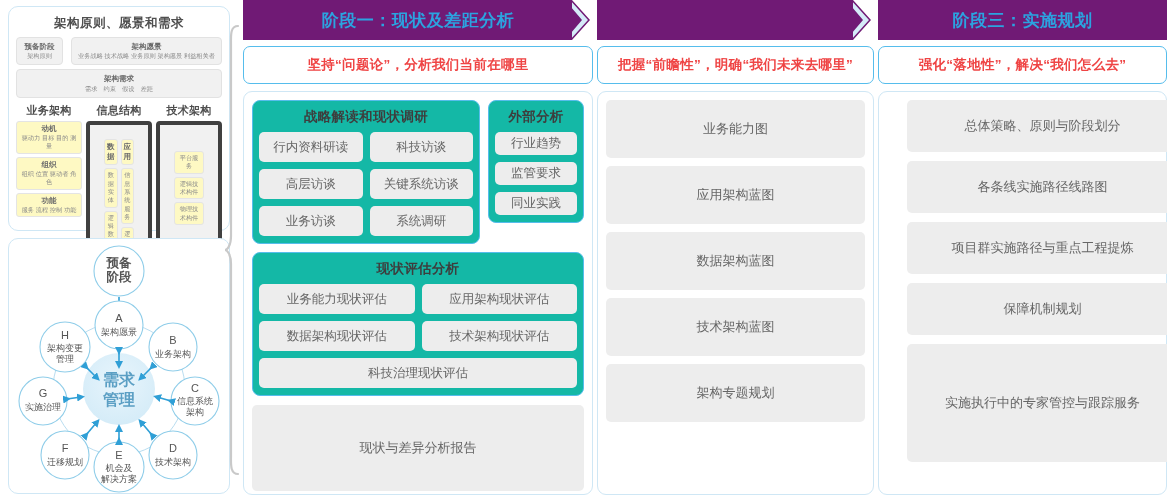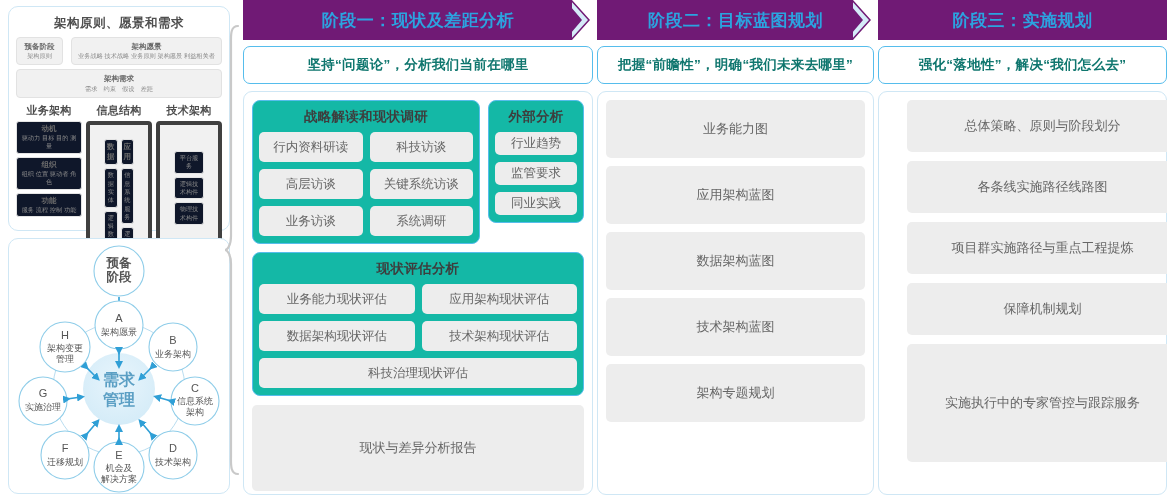--- a/index.html
+++ b/index.html
@@ -20,21 +20,21 @@
   .tg-row1{display:flex;gap:8px;}
   .tg-prep{width:47px;padding:4px 2px;}
   .tg-vision{flex:1;padding:4px 3px;}
   .tg-req{margin-top:4px;padding:4px 3px;}
 
   .tg-cols{display:flex;gap:4px;margin-top:5px;}
   .tg-col{flex:1;}
   .tg-colh{text-align:center;font-size:11px;font-weight:bold;color:#4f4f4f;margin-bottom:3px;letter-spacing:.3px;}
   .tg-colbody{background:#f1f1f1;border:4px solid #404040;border-radius:4px;padding:14px;box-sizing:border-box;}
   .tg-colbody.plain{background:transparent;border:none;padding:0;}
-  .tg-item{background:#0f172a;border:1px solid #e4e4e4;border-radius:3px;padding:2px 2px;margin-bottom:3px;box-sizing:border-box;}
+  .tg-item{background:#fef9c3;border:1px solid #e4e4e4;border-radius:3px;padding:2px 2px;margin-bottom:3px;box-sizing:border-box;}
   .tg-item:last-child{margin-bottom:0;}
   .tg-sub{display:flex;gap:3px;}
   .tg-sub>div{flex:1;}
 
   .tg-bottom{display:flex;gap:4px;margin-top:5px;align-items:stretch;}
   .tg-bl{width:38px;display:flex;align-items:center;justify-content:center;font-size:10.5px;font-weight:bold;color:#4f4f4f;line-height:1.2;text-align:center;}
   .tg-bb{flex:1;padding:3px 2px;}
 
   
   .adm-svg{display:block;}
@@ -48,21 +48,21 @@
   .pcol.p1{left:0;width:350px;}
   .pcol.p2{left:354px;width:277px;}
   .pcol.p3{left:635px;width:289px;}
 
   .band{position:relative;height:40px;background:#701a75;display:flex;align-items:center;justify-content:center;}
   .band span{font-size:17px;font-weight:bold;color:#2ba3e0;letter-spacing:.5px;}
   .chev{position:absolute;right:-1px;top:0;width:22px;height:40px;}
 
   .subtitle{margin-top:6px;height:38px;border:1.4px solid #56bdec;border-radius:7px;background:#fff;
             display:flex;align-items:center;justify-content:center;box-sizing:border-box;}
-  .subtitle span{font-size:13.5px;font-weight:bold;color:#0f766e;letter-spacing:.3px;}
+  .subtitle span{font-size:13.5px;font-weight:bold;color:#ef4444;letter-spacing:.3px;}
 
   .pbody{margin-top:7px;border:1px solid #cfe7f5;border-radius:9px;background:#fff;box-sizing:border-box;padding:8px;}
   .pcol.p1 .pbody{height:404px;}
   .pcol.p2 .pbody{height:404px;}
   .pcol.p3 .pbody{height:404px;}
 
   .card{border:1.3px solid #56bdec;border-radius:8px;background:#14b8a6;box-sizing:border-box;padding:6px 6px 7px;}
   .card-h{text-align:center;font-size:13.5px;font-weight:bold;color:#3d3d3d;margin:1px 0 6px;letter-spacing:.3px;}
 
   .chip{background:#ededed;border-radius:5px;display:flex;align-items:center;justify-content:center;
@@ -329,21 +329,20 @@
             <div class="chip">科技治理现状评估</div>
           </div>
         </div>
 
         <div class="chip bigchip" style="margin-top:9px">现状与差异分析报告</div>
       </div>
     </div>
 
     <div class="pcol p2">
       <div class="band">
-        <span>阶段二：目标蓝图规划</span>
         <svg class="chev" viewBox="0 0 22 40" preserveAspectRatio="none">
           <path d="M0,0 L22,0 L22,40 L0,40 L18,20 Z" fill="#ffffff"></path>
           <path d="M-2,0 L16,20 L-2,40 L-2,34 L10,20 L-2,6 Z" fill="#d5ebf8"></path>
         </svg>
       </div>
       <div class="subtitle">
         <span>把握“前瞻性”，明确“我们未来去哪里”</span>
       </div>
       <div class="pbody">
         <div class="stack p2stack">

